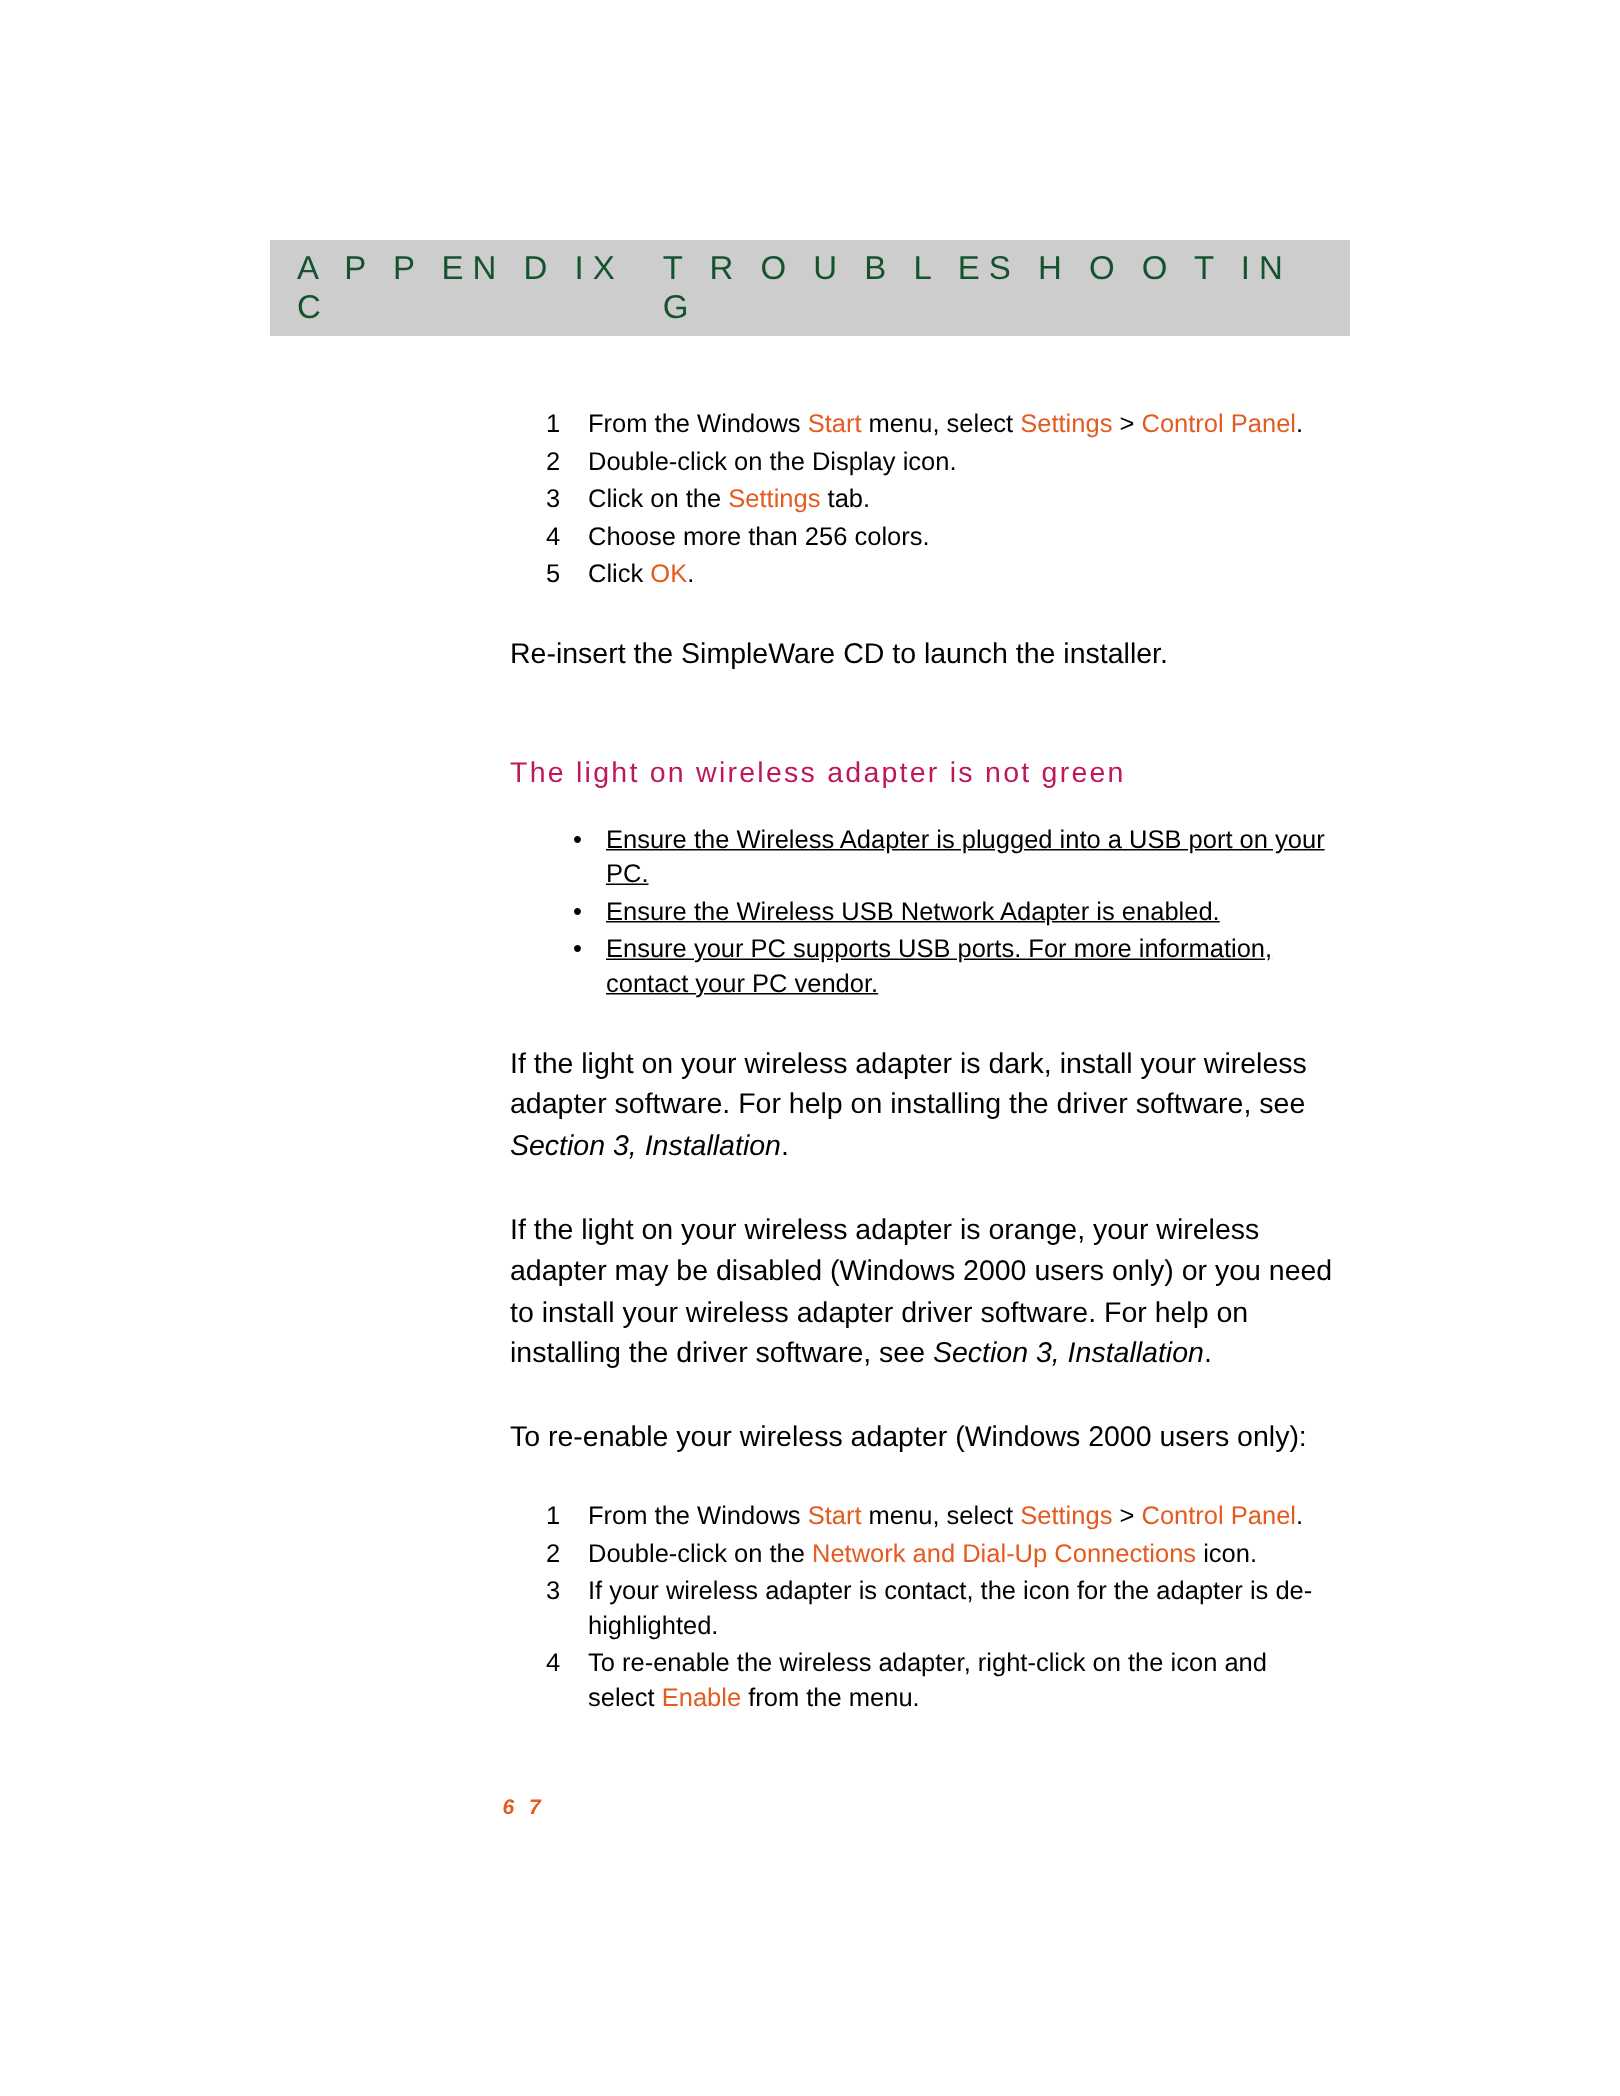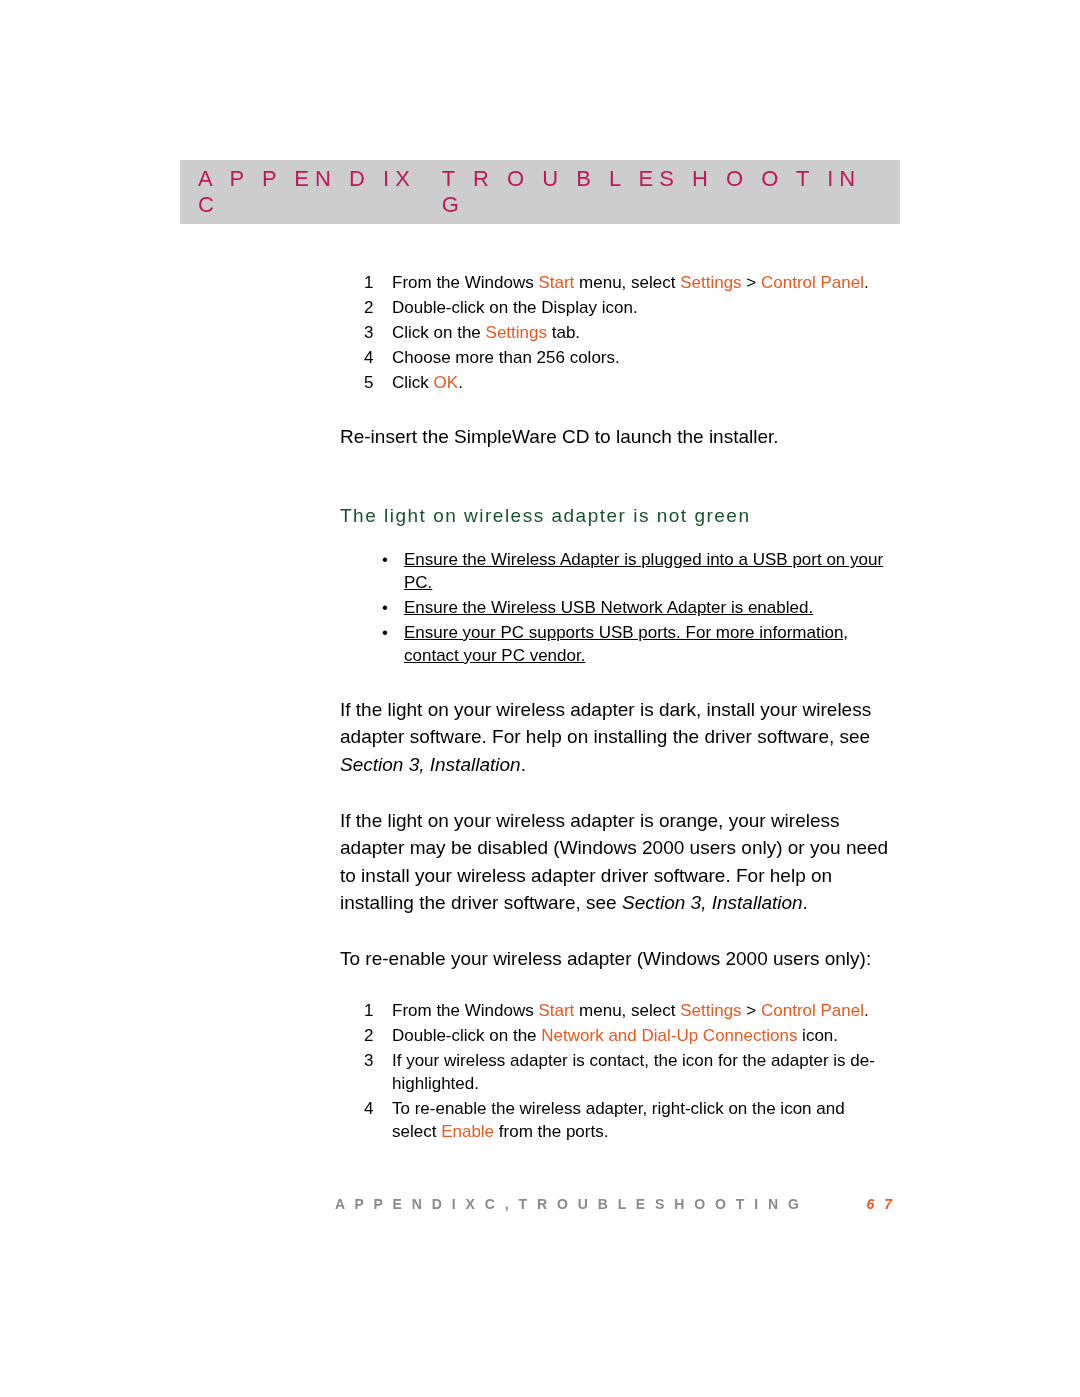--- a/index.html
+++ b/index.html
@@ -19,21 +19,21 @@
     background: #cdcdcd;
     display: flex;
     justify-content: space-between;
     align-items: center;
     padding: 6px 18px;
     margin-bottom: 48px;
   }
   .header-band span {
     font-size: 22px;
     letter-spacing: 6px;
-    color: #be185d;
+    color: #14532d;
     font-weight: 400;
   }
   .content {
     padding-left: 160px;
     padding-right: 10px;
   }
   .ol-steps {
     list-style: none;
     padding: 0;
     margin: 0 0 28px 24px;
@@ -51,21 +51,21 @@
   .ol-steps .txt {
     flex: 1;
   }
   .hl { color: #e55a1f; }
   .body-p {
     font-size: 19px;
     line-height: 1.45;
     margin: 0 0 28px 0;
   }
   .section-heading {
-    color: #14532d;
+    color: #be185d;
     font-size: 19px;
     letter-spacing: 1.5px;
     margin-top: 55px;
     margin-bottom: 22px;
   }
   .ul-bullets {
     list-style: none;
     padding: 0;
     margin: 0 0 28px 42px;
     font-size: 17px;
@@ -182,25 +182,24 @@
           <span>Double-click on the </span><span class="hl">Network and Dial-Up Connections</span><span> icon.</span>
         </span>
       </li>
       <li>
         <span class="num">3</span>
         <span class="txt">If your wireless adapter is contact, the icon for the adapter is de-highlighted.</span>
       </li>
       <li>
         <span class="num">4</span>
         <span class="txt">
-          <span>To re-enable the wireless adapter, right-click on the icon and select </span><span class="hl">Enable</span><span> from the ports.</span>
+          <span>To re-enable the wireless adapter, right-click on the icon and select </span><span class="hl">Enable</span><span> from the menu.</span>
         </span>
       </li>
     </ol>
 
   </div>
 
   <div class="footer">
-    <span>A P P E N D I X  C ,  T R O U B L E S H O O T I N G</span>
     <span class="pg">6 7</span>
   </div>
 
 </div>
 
 </body></html>

